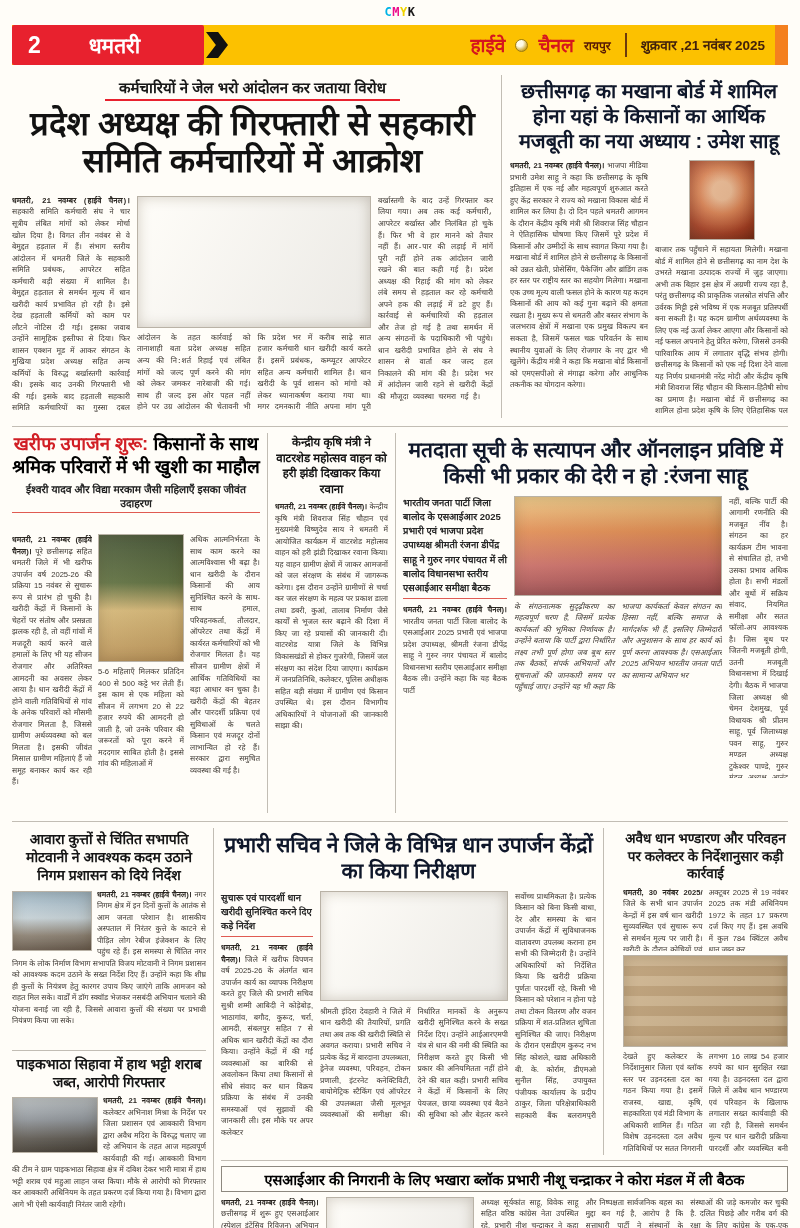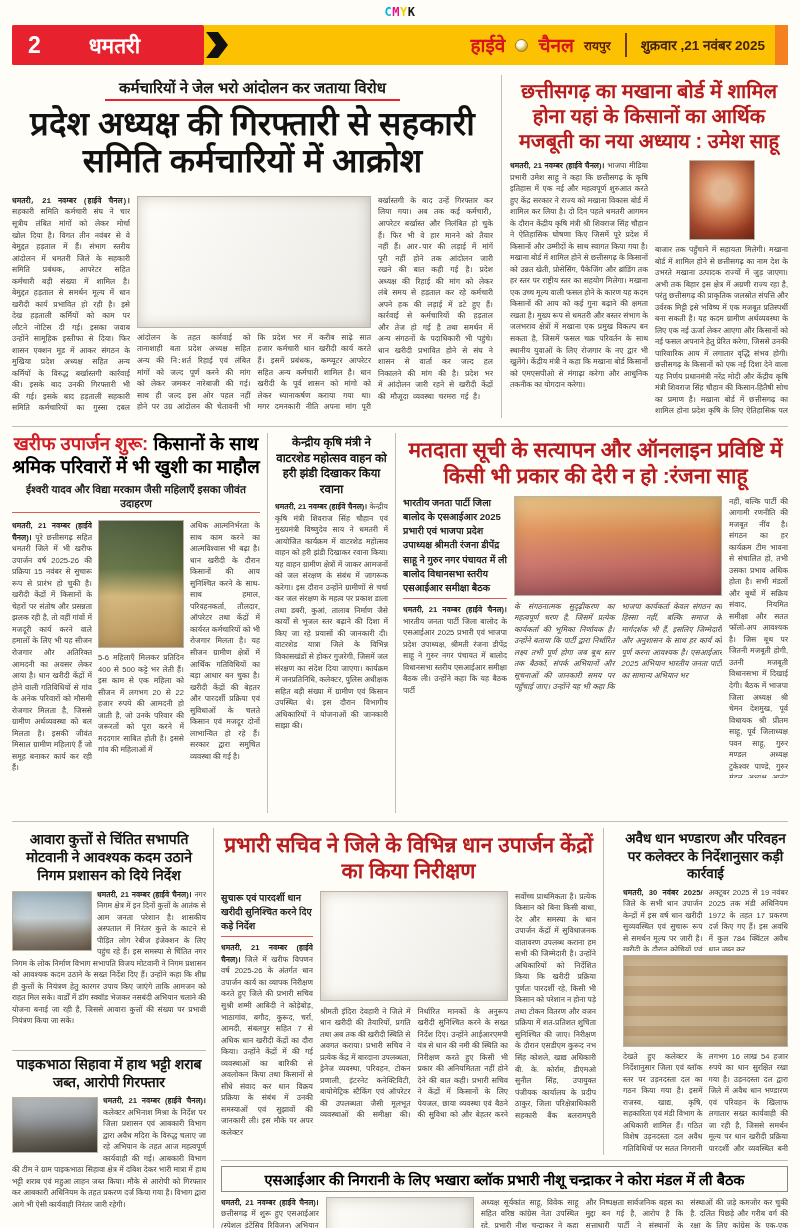--- a/index.html
+++ b/index.html
@@ -26,25 +26,25 @@
   .mast-date { font-size:13.5px; font-weight:800; color:#42210b; padding-right:6px; }
   .mast-endcap { width:13px; background:#f4801f; }
 
   .content { margin:0 12px; }
   .hr-rule { border-bottom:1px solid #c2bdb4; }
 
   
   .kicker { text-align:center; margin:2px 0 2px; }
   .kicker span { display:inline-block; font-size:15px; font-weight:800; color:#181818; padding:0 14px 2px; border-bottom:2px solid #e8212e; }
   .headline-xl { font-size:33px; line-height:1.12; font-weight:800; color:#121212; text-align:center; margin:5px 4px 7px; }
-  .headline-lg { font-size:20px; line-height:1.25; font-weight:800; color:#b91c1c; text-align:center; margin:4px 0 6px; }
+  .headline-lg { font-size:20px; line-height:1.25; font-weight:800; color:#0f172a; text-align:center; margin:4px 0 6px; }
   .headline-md { font-size:14px; line-height:1.3; font-weight:800; color:#151515; text-align:center; margin:2px 0 4px; }
   .headline-sm { font-size:11.5px; line-height:1.35; font-weight:800; color:#151515; text-align:center; margin:2px 0 4px; }
   .red-lead { color:#d11f25; }
-  .subhead { text-align:center; margin:0 0 7px;text-decoration:underline; }
+  .subhead { text-align:center; margin:0 0 21px;text-decoration:underline; }
   .subhead span { display:inline-block; font-size:10.5px; font-weight:700; color:#222; padding:0 4px 2px; border-bottom:1.5px solid #e05a52; }
   .subhead-left { text-align:left; }
   .bodytxt { font-size:7.6px; line-height:1.52; color:#3c3731; text-align:justify; overflow:hidden; }
   .dl { font-weight:700; color:#2b2722; }
   .leadin { font-size:9.5px; font-weight:700; color:#262626; line-height:1.5; padding-bottom:3px; border-bottom:1.5px solid #e05a52; margin-bottom:5px; }
 
   
   .ph { position:relative; overflow:hidden; border:1px solid #b9b2a6; box-shadow:inset 0 0 14px rgba(60,40,10,.25); }
   .ph::after { content:""; position:absolute; inset:0; background:linear-gradient(120deg, rgba(255,255,255,.12), rgba(0,0,0,.08)); }
   .ph-protest { background:linear-gradient(180deg,#b9b4a8 0%,#ded8cb 30%,#cfc5ab 55%,#97од 0) ,linear-gradient(180deg,#b0aca0 0%,#e2dccd 35%,#c4b89a 60%,#8c7c5f 100%); }

